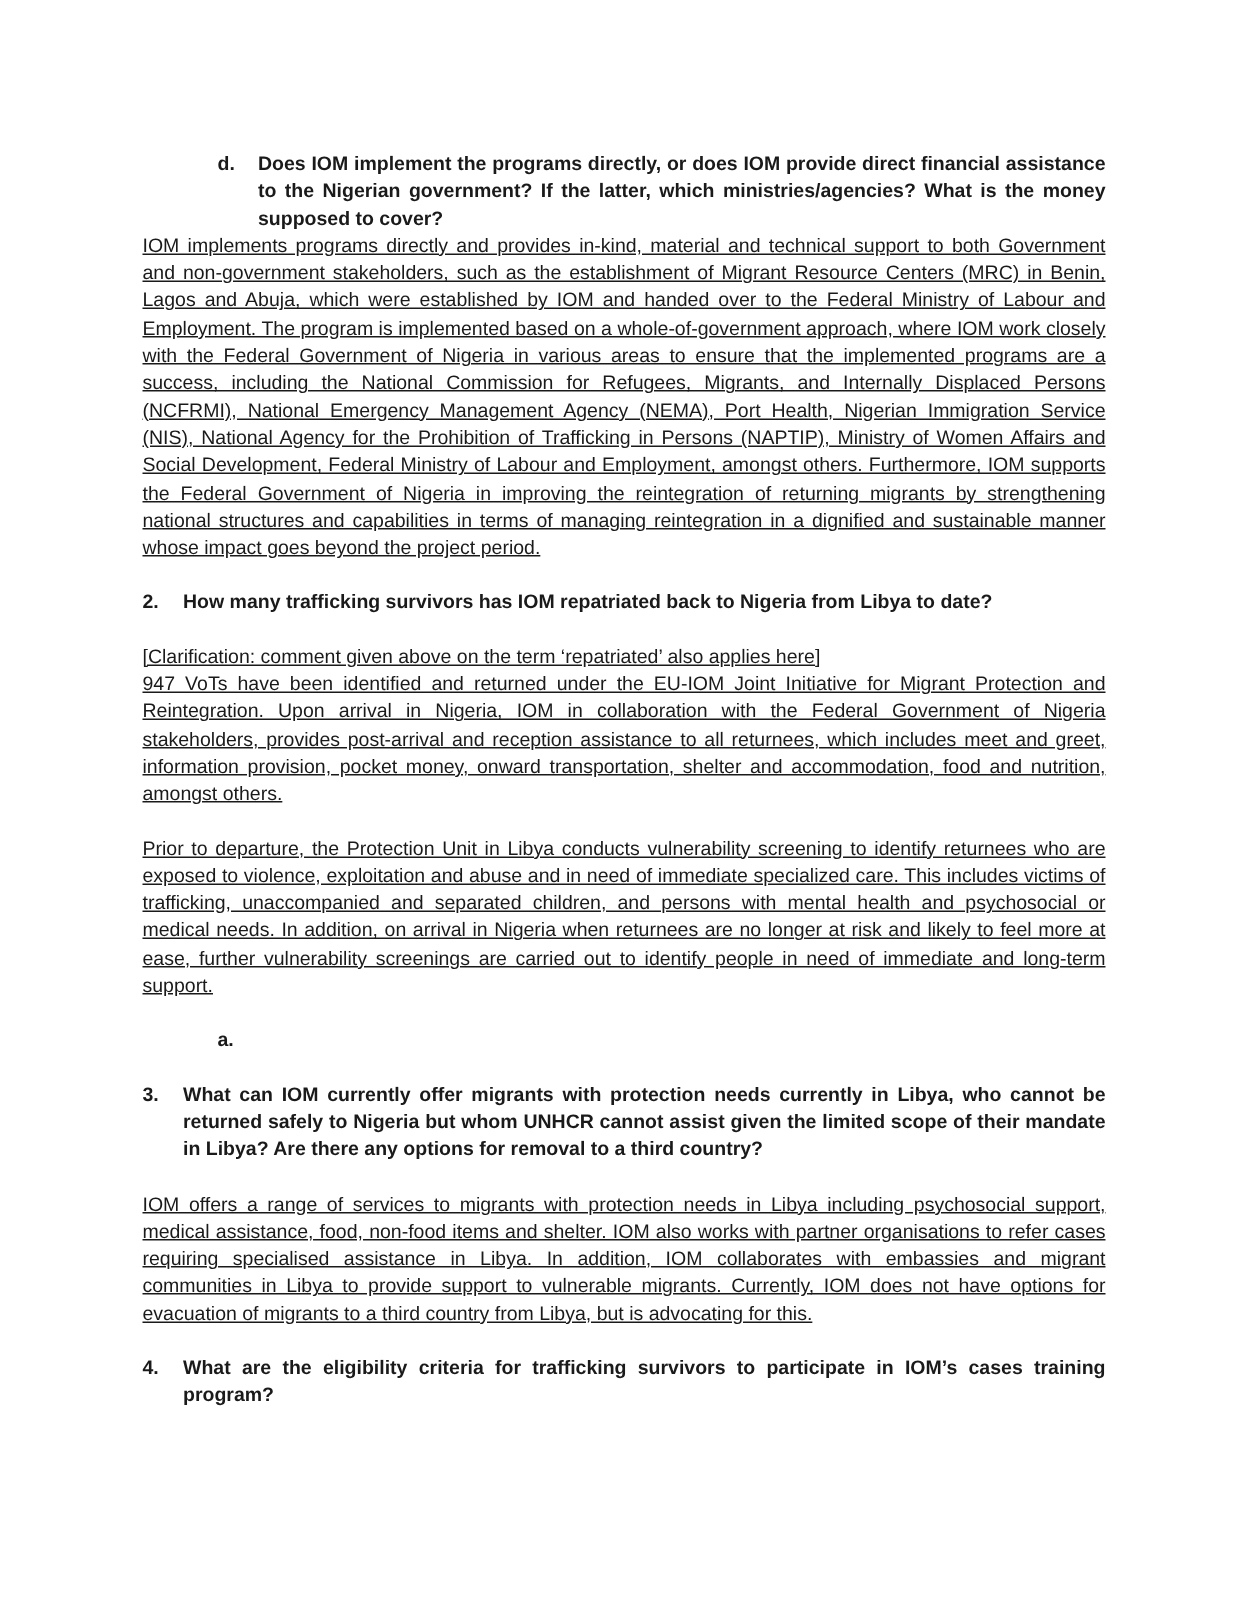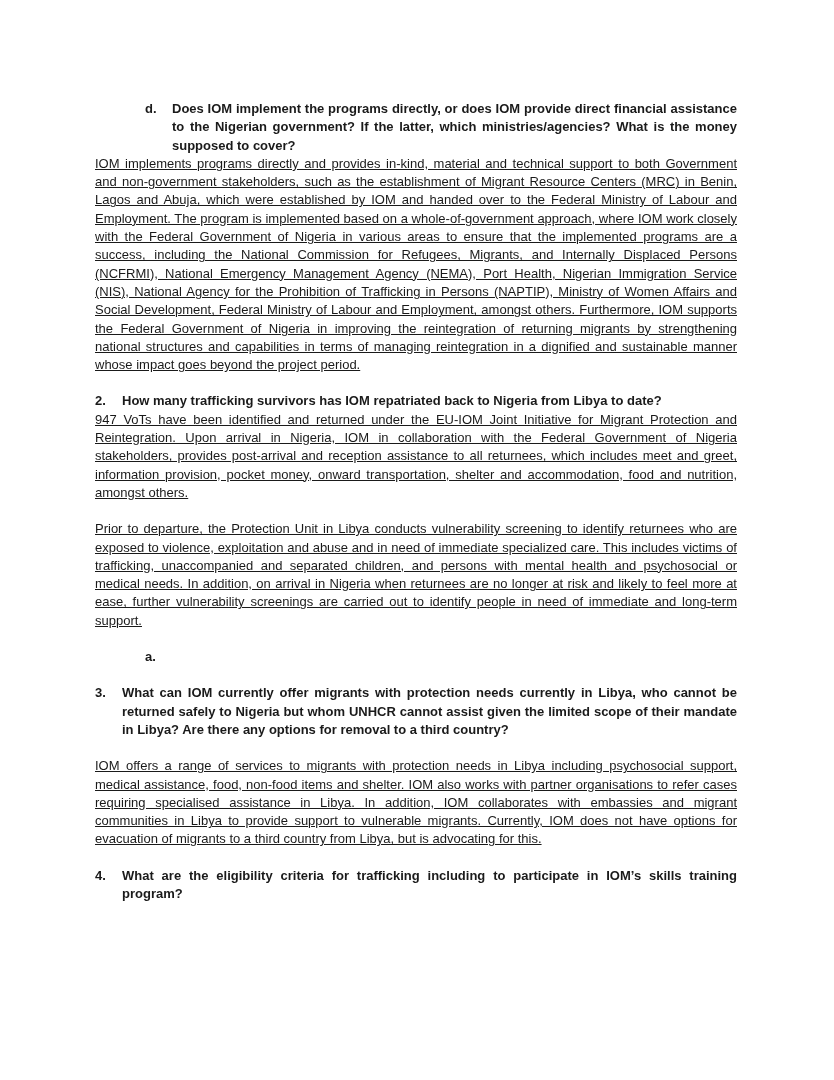--- a/index.html
+++ b/index.html
@@ -57,34 +57,35 @@
     <span class="btext">Does IOM implement the programs directly, or does IOM provide direct financial assistance to the Nigerian government? If the latter, which ministries/agencies? What is the money supposed to cover?</span>
   </div>
 
   <p class="para">IOM implements programs directly and provides in-kind, material and technical support to both Government and non-government stakeholders, such as the establishment of Migrant Resource Centers (MRC) in Benin, Lagos and Abuja, which were established by IOM and handed over to the Federal Ministry of Labour and Employment. The program is implemented based on a whole-of-government approach, where IOM work closely with the Federal Government of Nigeria in various areas to ensure that the implemented programs are a success, including the National Commission for Refugees, Migrants, and Internally Displaced Persons (NCFRMI), National Emergency Management Agency (NEMA), Port Health, Nigerian Immigration Service (NIS), National Agency for the Prohibition of Trafficking in Persons (NAPTIP), Ministry of Women Affairs and Social Development, Federal Ministry of Labour and Employment, amongst others. Furthermore, IOM supports the Federal Government of Nigeria in improving the reintegration of returning migrants by strengthening national structures and capabilities in terms of managing reintegration in a dignified and sustainable manner whose impact goes beyond the project period.</p>
 
   <div class="li bold gap">
     <span class="marker">2.</span>
     <span class="btext">How many trafficking survivors has IOM repatriated back to Nigeria from Libya to date?</span>
   </div>
 
+  <p class="para gap">[Clarification: comment given above on the term ‘repatriated’ also applies here]</p>
 
   <p class="para">947 VoTs have been identified and returned under the EU-IOM Joint Initiative for Migrant Protection and Reintegration. Upon arrival in Nigeria, IOM in collaboration with the Federal Government of Nigeria stakeholders, provides post-arrival and reception assistance to all returnees, which includes meet and greet, information provision, pocket money, onward transportation, shelter and accommodation, food and nutrition, amongst others.</p>
 
   <p class="para gap">Prior to departure, the Protection Unit in Libya conducts vulnerability screening to identify returnees who are exposed to violence, exploitation and abuse and in need of immediate specialized care. This includes victims of trafficking, unaccompanied and separated children, and persons with mental health and psychosocial or medical needs. In addition, on arrival in Nigeria when returnees are no longer at risk and likely to feel more at ease, further vulnerability screenings are carried out to identify people in need of immediate and long-term support.</p>
 
   <div class="li lvl2 bold gap">
     <span class="marker">a.</span>
   </div>
 
   <div class="li bold gap">
     <span class="marker">3.</span>
     <span class="btext">What can IOM currently offer migrants with protection needs currently in Libya, who cannot be returned safely to Nigeria but whom UNHCR cannot assist given the limited scope of their mandate in Libya? Are there any options for removal to a third country?</span>
   </div>
 
   <p class="para gap">IOM offers a range of services to migrants with protection needs in Libya including psychosocial support, medical assistance, food, non-food items and shelter. IOM also works with partner organisations to refer cases requiring specialised assistance in Libya. In addition, IOM collaborates with embassies and migrant communities in Libya to provide support to vulnerable migrants. Currently, IOM does not have options for evacuation of migrants to a third country from Libya, but is advocating for this.</p>
 
   <div class="li bold gap">
     <span class="marker">4.</span>
-    <span class="btext">What are the eligibility criteria for trafficking including to participate in IOM’s skills training program?</span>
+    <span class="btext">What are the eligibility criteria for trafficking survivors to participate in IOM’s cases training program?</span>
   </div>
 
 </div>
 
 </body></html>

